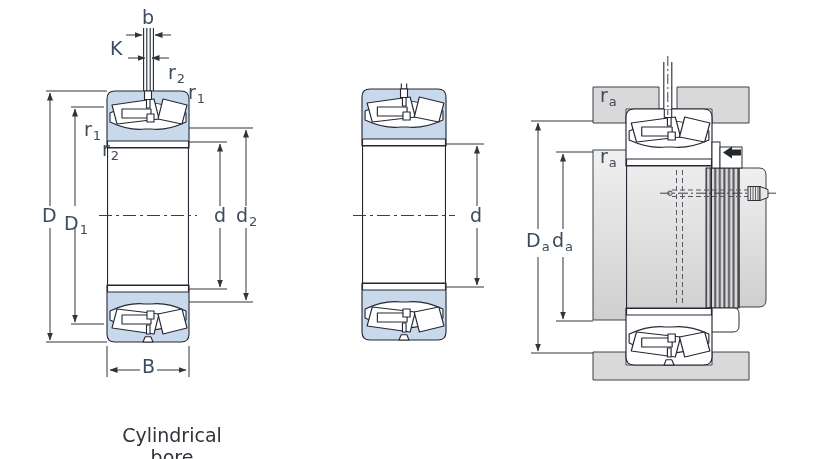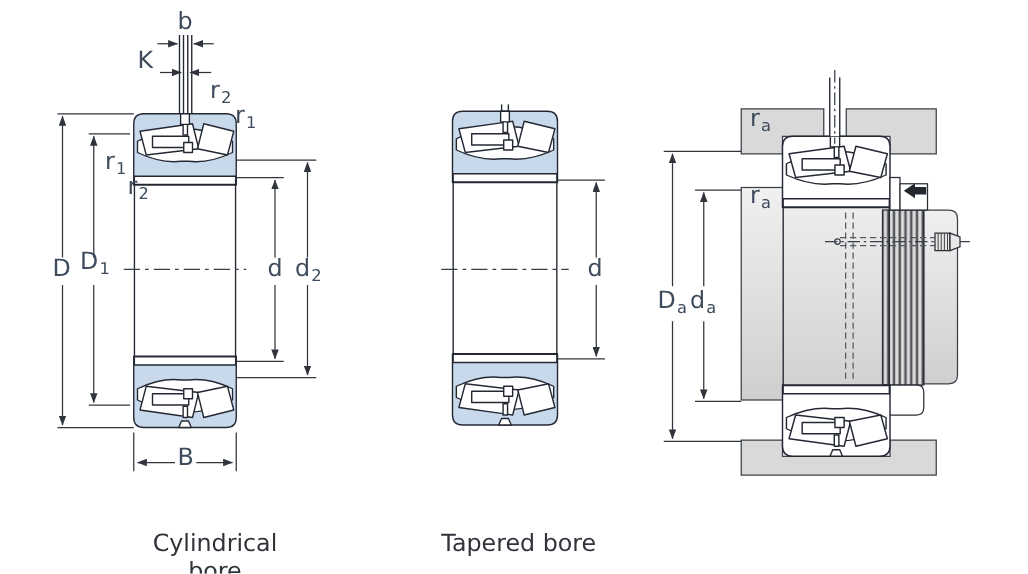--- a/index.html
+++ b/index.html
@@ -232,28 +232,27 @@
   </g>
 </svg>
 
 <div class="dlab" style="left:142px;top:8px"><span>b</span><span class="sub"></span></div>
 <div class="dlab" style="left:110px;top:39px"><span>K</span><span class="sub"></span></div>
 <div class="dlab" style="left:168px;top:63px"><span>r</span><span class="sub">2</span></div>
 <div class="dlab" style="left:188px;top:83px"><span>r</span><span class="sub">1</span></div>
 <div class="dlab" style="left:84px;top:120px"><span>r</span><span class="sub">1</span></div>
 <div class="dlab" style="left:102px;top:140px"><span>r</span><span class="sub">2</span></div>
 <div class="dlab" style="left:42px;top:206px"><span>D</span><span class="sub"></span></div>
-<div class="dlab" style="left:64px;top:200px"><span>D</span><span class="sub">1</span></div>
+<div class="dlab" style="left:64px;top:214px"><span>D</span><span class="sub">1</span></div>
 <div class="dlab" style="left:214px;top:206px"><span>d</span><span class="sub"></span></div>
 <div class="dlab" style="left:236px;top:206px"><span>d</span><span class="sub">2</span></div>
 <div class="dlab" style="left:142px;top:357px"><span>B</span><span class="sub"></span></div>
 
 <div class="dlab" style="left:470px;top:206px"><span>d</span><span class="sub"></span></div>
 
 <div class="dlab" style="left:600px;top:86px"><span>r</span><span class="sub">a</span></div>
 <div class="dlab" style="left:600px;top:147px"><span>r</span><span class="sub">a</span></div>
 <div class="dlab" style="left:526px;top:231px"><span>D</span><span class="sub">a</span></div>
 <div class="dlab" style="left:552px;top:231px"><span>d</span><span class="sub">a</span></div>
 
 <div class="cap" style="left:104px;top:424px;width:136px">Cylindrical bore</div>
-<div class="cap" style="left:352px;top:424px;width:126px">Tapered bore</div>
 
 </div>
 
 </body></html>

